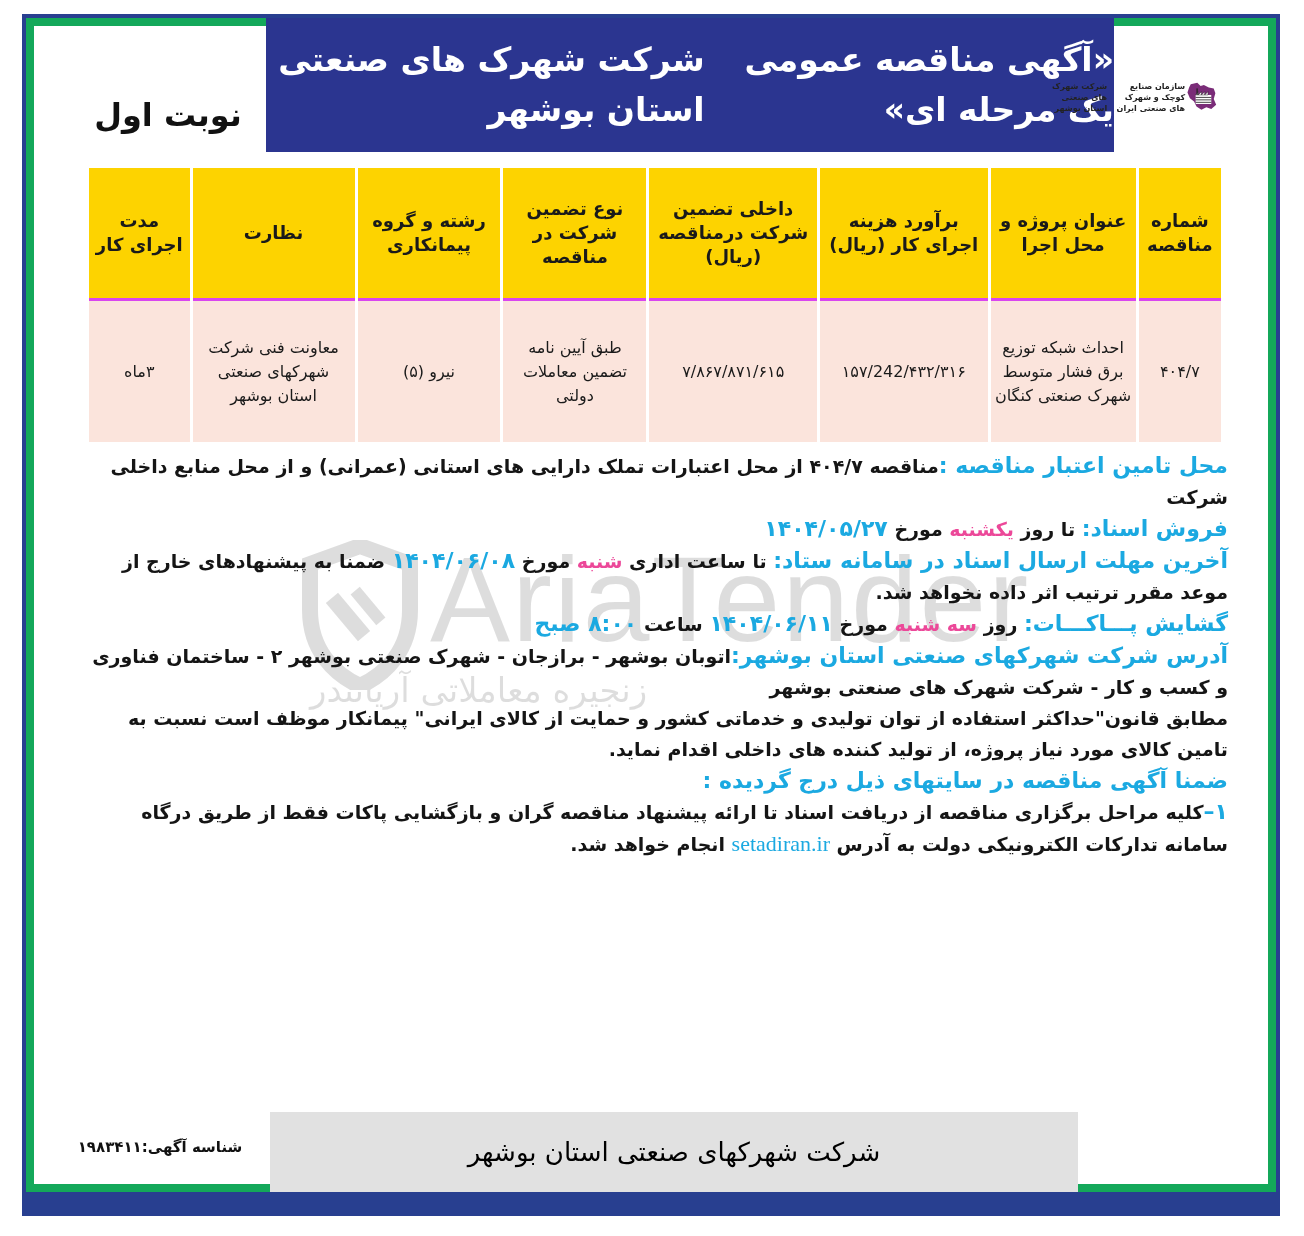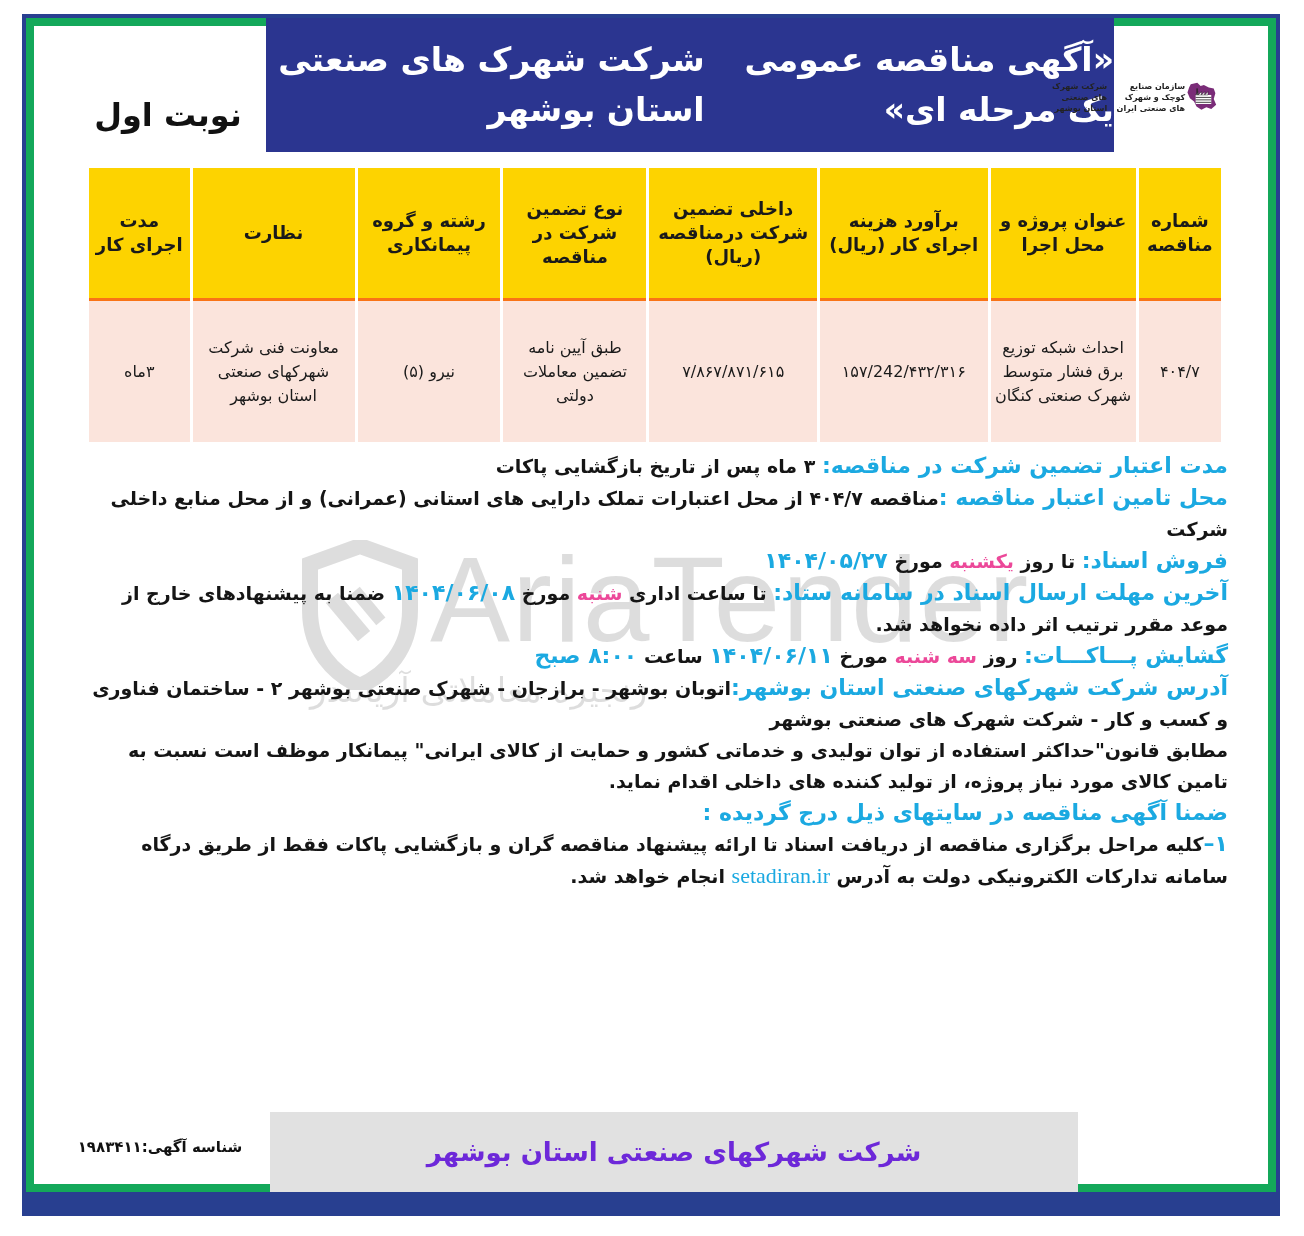--- a/index.html
+++ b/index.html
@@ -46,21 +46,21 @@
     position: absolute; left: 86px; top: 168px; width: 1138px;
     border-collapse: separate; border-spacing: 3px 0; direction: rtl;
   }
   .tender-table th {
     background: #fdd300; color: #1a1a1a; font-size: 18px; font-weight: bold;
     height: 130px; text-align: center; vertical-align: middle; line-height: 24px; padding: 4px;
   }
   .tender-table td {
     background: #fbe4dc; color: #1a1a1a; font-size: 16px; height: 144px;
     text-align: center; vertical-align: middle; line-height: 24px; padding: 4px;
-    border-top: 3px solid #f97316;
+    border-top: 3px solid #d946ef;
   }
 
   
   .body-text {
     position: absolute; left: 76px; top: 450px; width: 1152px; direction: rtl;
     font-size: 19px; font-weight: bold; color: #151515; line-height: 31px;
   }
   .body-text p { margin: 0; position: relative; z-index: 2; }
   .hl { color: #ec4899; font-weight: bold; }
   .hl-big { color: #1ba9e1; font-weight: bold; font-size: 22px; }
@@ -80,21 +80,21 @@
   .watermark .wm-sub {
     position: absolute; left: 10px; top: 130px; direction: rtl; font-size: 34px; color: #000; letter-spacing: 14px;
   }
 
   
   .footer-band {
     position: absolute; left: 270px; top: 1112px; width: 808px; height: 80px;
     background: #e1e1e1; display: flex; align-items: center; justify-content: center;
     direction: rtl;
   }
-  .footer-band span { color: #6d28d9; font-size: 26px; font-weight: bold; }
+  .footer-band span { color: #000000; font-size: 26px; font-weight: normal; }
   .ad-id {
     position: absolute; left: 60px; top: 1138px; width: 200px; direction: rtl;
     font-size: 15px; font-weight: bold; color: #111; text-align: center;
   }
 </style>
 </head>
 <body>
 
 <div class="outer-frame"></div>
 <div class="green-frame"></div>
@@ -153,23 +153,20 @@
     <path d="M60 6 L110 24 L110 70 C110 110 86 134 60 146 C34 134 10 110 10 70 L10 24 Z" fill="none" stroke="#000" stroke-width="16"></path>
     <rect x="40" y="52" width="16" height="50" fill="#000" transform="rotate(-40 48 77)"></rect>
     <rect x="62" y="46" width="12" height="40" fill="#000" transform="rotate(-40 68 66)"></rect>
   </svg>
   <div class="wm-brand">AriaTender</div>
   <div class="wm-sub">زنجیره معاملاتی آریاتندر</div>
 </div>
 
 <div class="body-text">
   <p>
-    <span class="hl-big">مدت اعتبار تضمین شرکت در مناقصه:</span><span> ۳ ماه پس از تاریخ  بازگشایی پاکات</span>
-  </p>
-  <p>
     <span class="hl-big">محل تامین اعتبار مناقصه :</span><span>مناقصه ۴۰۴/۷ از محل اعتبارات تملک دارایی های استانی (عمرانی) و از محل منابع داخلی شرکت</span>
   </p>
   <p>
     <span class="hl-big">فروش اسناد:</span><span> تا روز </span><span class="hl">یکشنبه</span><span> مورخ </span><span class="hl-big">۱۴۰۴/۰۵/۲۷</span>
   </p>
   <p>
     <span class="hl-big">آخرین مهلت ارسال اسناد در سامانه ستاد:</span><span>  تا ساعت اداری  </span><span class="hl">شنبه</span><span> مورخ </span><span class="hl-big">۱۴۰۴/۰۶/۰۸</span><span> ضمنا به پیشنهادهای خارج از موعد مقرر ترتیب اثر داده نخواهد شد.</span>
   </p>
   <p>
     <span class="hl-big">گشایش پـــاکـــات:</span><span> روز </span><span class="hl">سه شنبه</span><span> مورخ </span><span class="hl-big">۱۴۰۴/۰۶/۱۱</span><span> ساعت </span><span class="hl-big">۸:۰۰ صبح</span>

